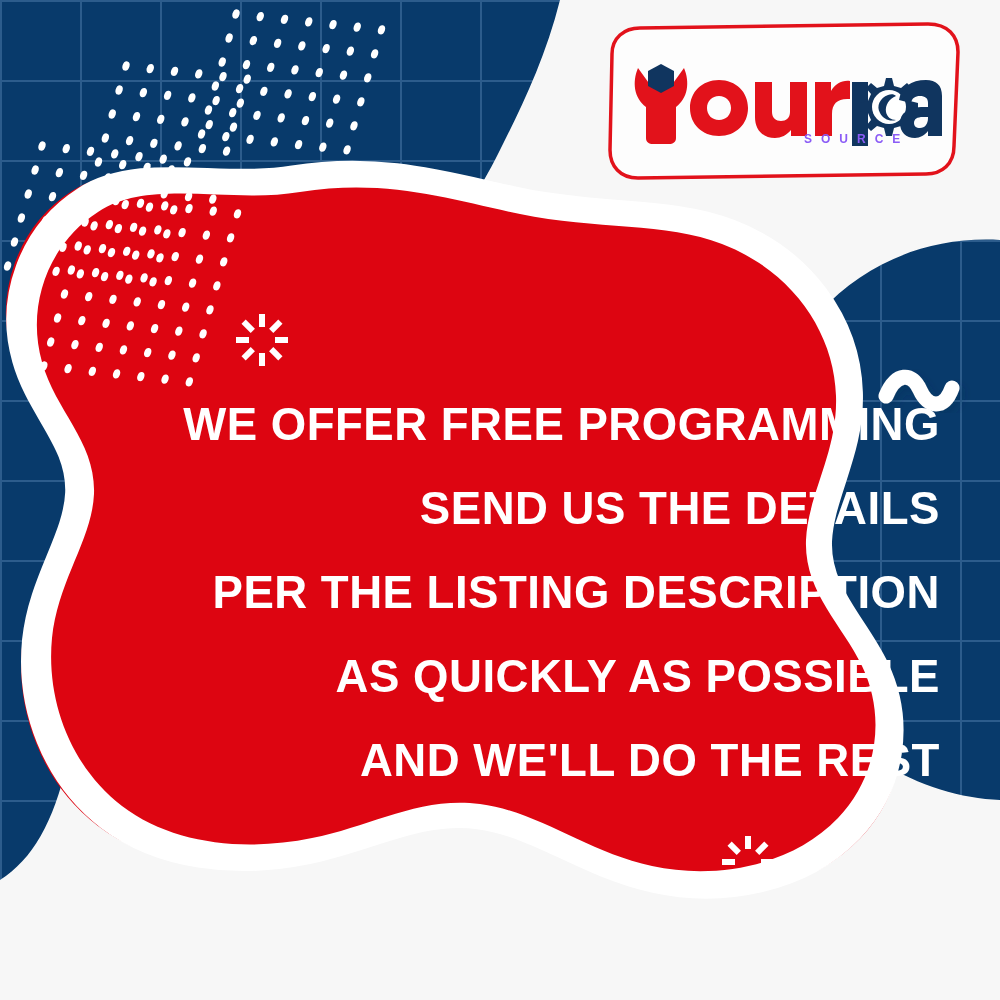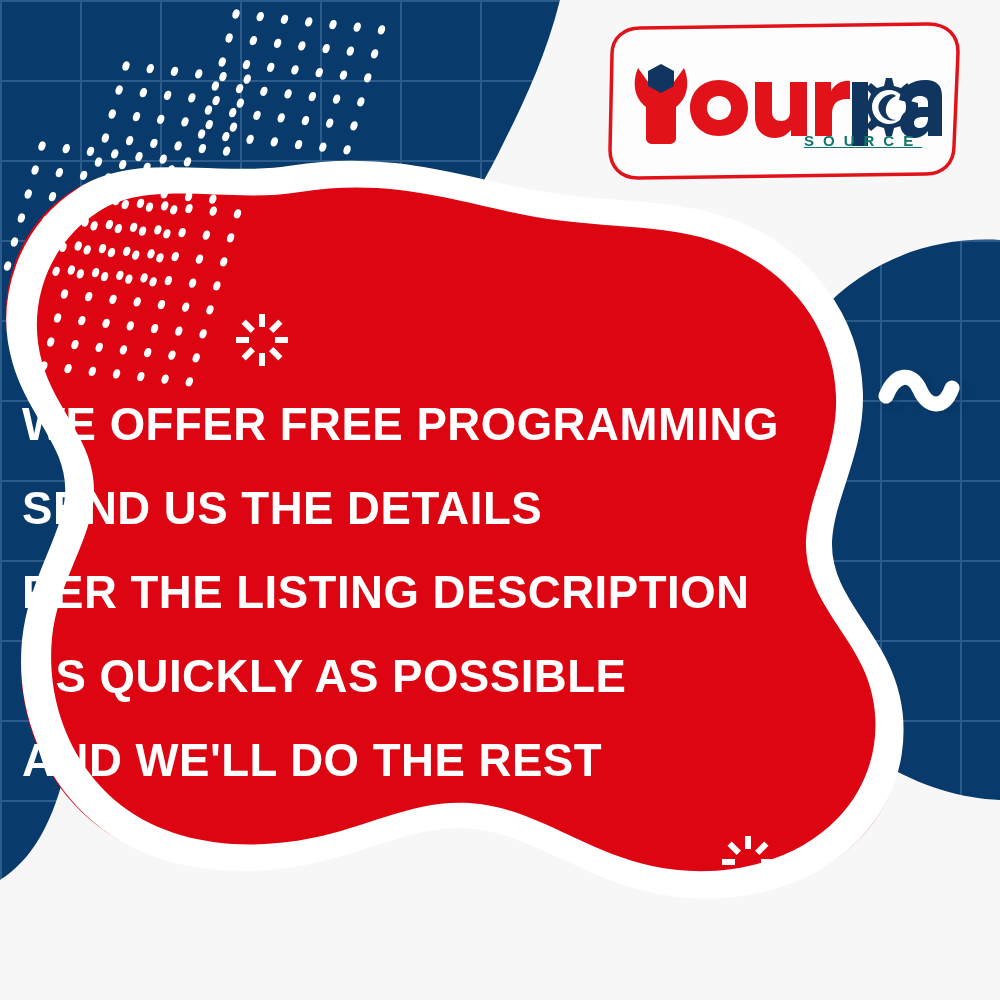--- a/index.html
+++ b/index.html
@@ -19,24 +19,24 @@
     position: absolute;
     top: 0;
     left: 0;
     width: 1000px;
     height: 1000px;
   }
 
   
   #headline {
     position: absolute;
-    left: 8px;
+    left: 14px;
     top: 382px;
     width: 940px;
-    text-align: left;
+    text-align: right;
     z-index: 40;
     pointer-events: none;
   }
   #headline .line {
     color: #ffffff;
     font-family: "Liberation Sans Narrow", "Liberation Sans", sans-serif;
     font-weight: bold;
     font-size: 47px;
     line-height: 84px;
     letter-spacing: 0.5px;
@@ -58,26 +58,25 @@
     left: 26px;
     top: 38px;
     width: 320px;
     height: 86px;
   }
   #source-text {
     position: absolute;
     left: 206px;
     top: 110px;
     font-family: "Liberation Sans", sans-serif;
-    font-size: 15px;
+    font-size: 12px;
     font-weight: bold;
     letter-spacing: 9px;
-    color: #0f766e;
+    color: #8b5cf6;
     white-space: nowrap;
-    text-decoration: underline;
   }
 </style>
 </head>
 <body>
 
 <div id="poster">
 
   <svg class="layer" viewBox="0 0 1000 1000" xmlns="http://www.w3.org/2000/svg">
     <defs>
 

